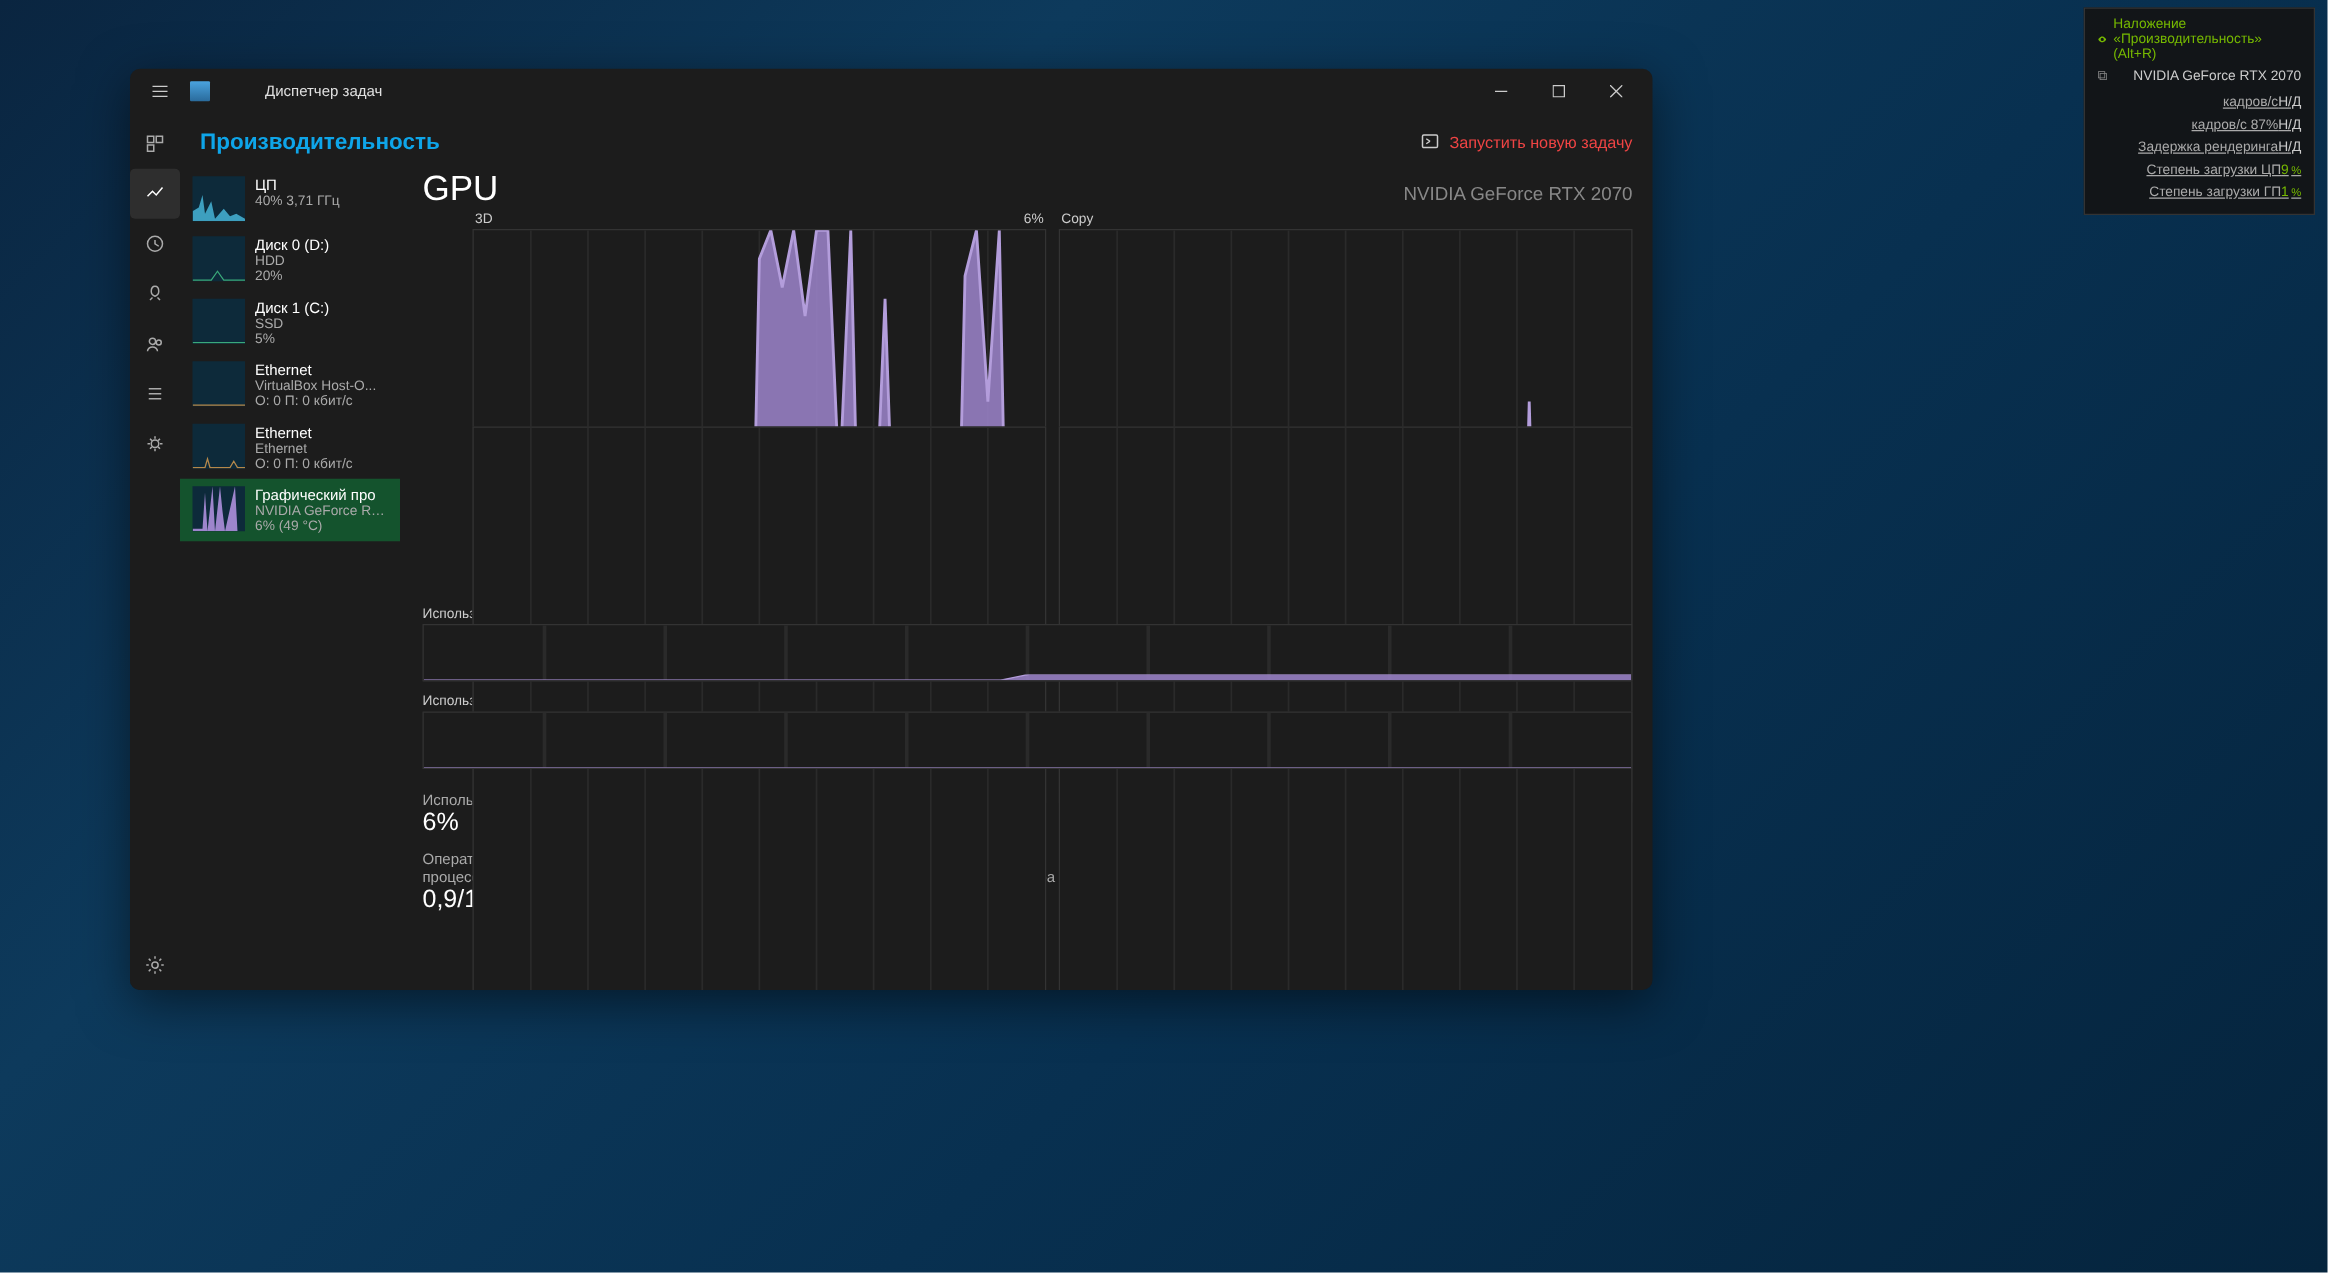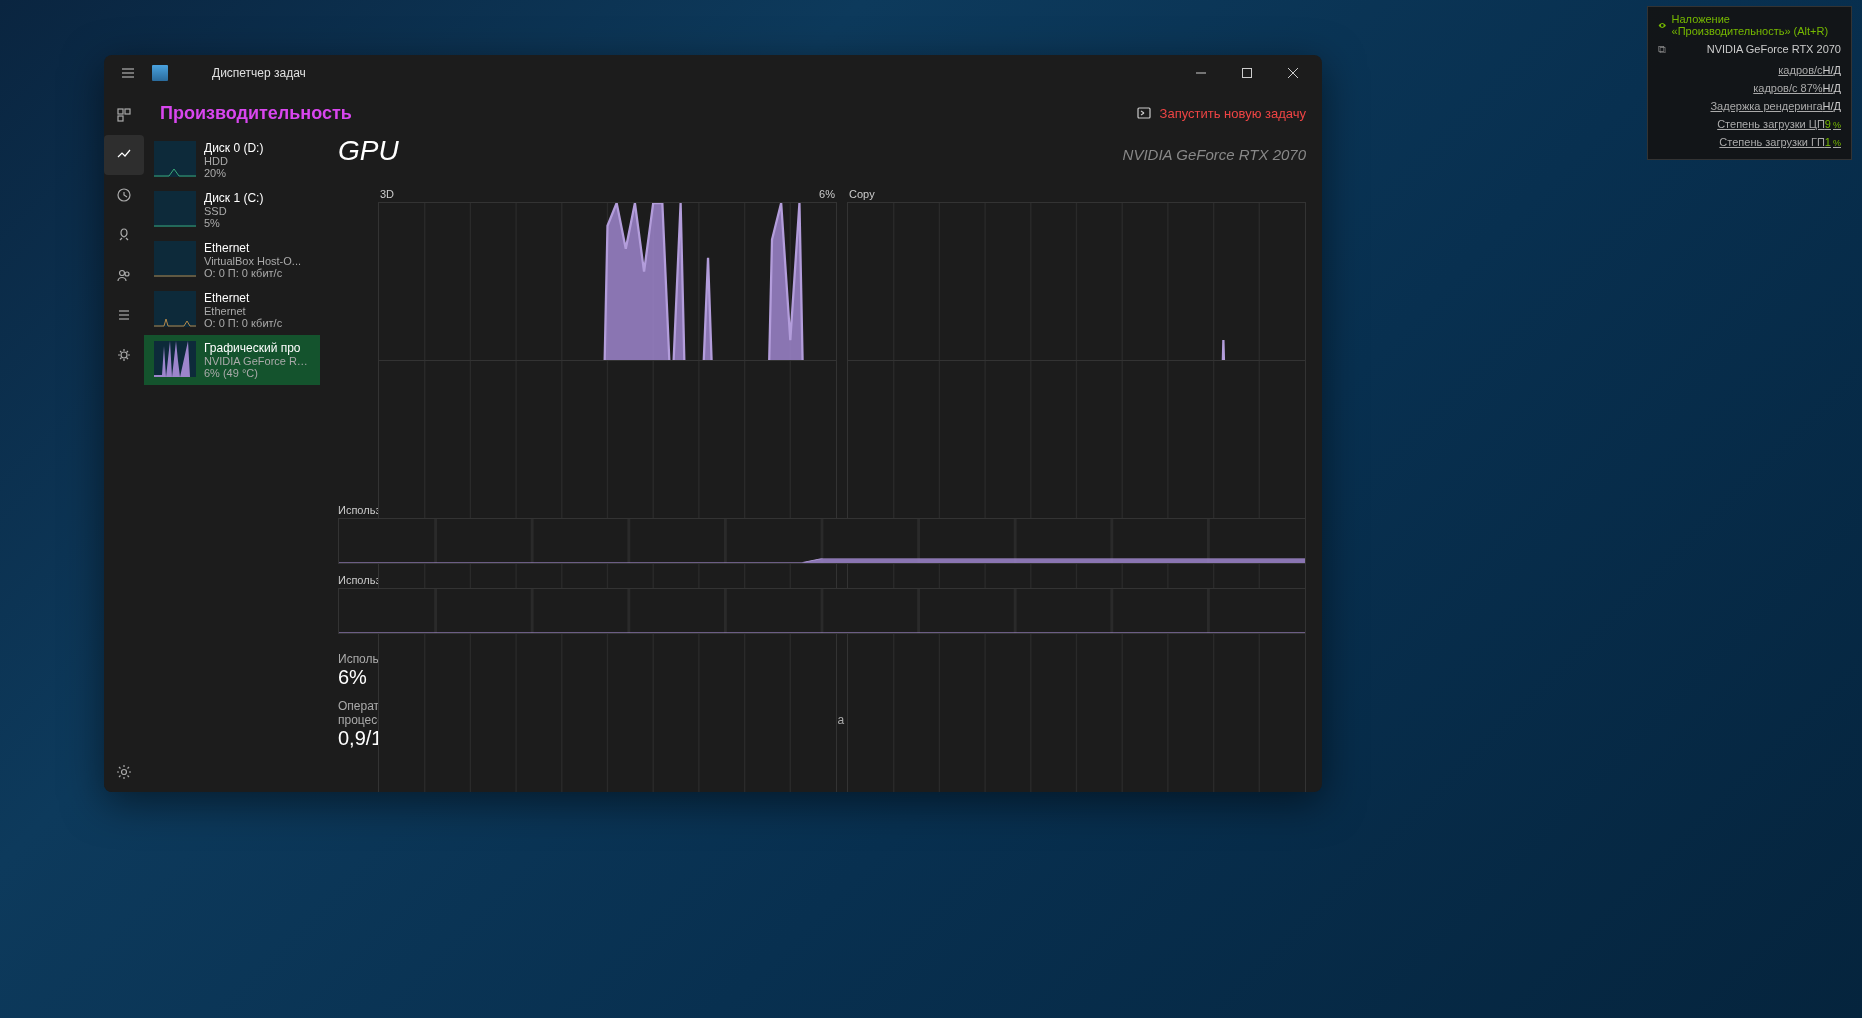--- a/index.html
+++ b/index.html
@@ -4,21 +4,21 @@
 <style>
   * { box-sizing: border-box; margin: 0; padding: 0; }
   body {
     font-family: "Segoe UI", Arial, sans-serif;
     background: linear-gradient(135deg, #0a2540 0%, #0d3a5c 30%, #083050 60%, #05243d 100%);
     width: 1862px; height: 1018px; overflow: hidden; position: relative;
     color: #e8e8e8; font-size: 13px;
   }
   
   .nv-overlay {
-    position: absolute; top: 6px; right: 10px; width: 205px;
+    position: absolute; top: 6px; right: 10px; width: 185px;
     background: rgba(20,20,20,0.92); border: 1px solid #333;
     font-size: 11px; padding: 6px 10px 8px 10px;
   }
   .nv-title { display: flex; align-items: center; gap: 5px; color: #76b900; margin-bottom: 6px;}
   .nv-title svg { width: 11px; height: 11px; }
   .nv-card { color: #ccc; text-align: right; margin-bottom: 6px; }
   .nv-pinicon { float: left; color: #888; }
   .nv-row { display: flex; justify-content: flex-end; color: #aaa; padding: 3px 0; text-decoration: underline;}
   .nv-val { color: #ccc; }
   .nv-green { color: #76b900; }
@@ -42,38 +42,38 @@
     width: 40px; background: #1c1c1c; display: flex; flex-direction: column; align-items: center;
     padding-top: 4px;
   }
   .rail-item { width: 40px; height: 40px; display:flex; align-items:center; justify-content:center; color:#aaa; cursor:pointer; border-radius: 4px;}
   .rail-item.active { background: #2e2e2e; color: #fff;}
   .rail-spacer { flex: 1; }
   .content-col { flex: 1; display: flex; flex-direction: column; min-width: 0;}
   .subheader {
     height: 44px; display: flex; align-items: center; padding: 0 16px;
   }
-  .subheader-title { font-size: 18px; font-weight: 600; flex: 1; color: #d946ef;}
+  .subheader-title { font-size: 18px; font-weight: 600; flex: 1; color: #0ea5e9;}
   .run-task { display: flex; align-items: center; gap: 8px; color: #ef4444; cursor: pointer; font-size: 13px; text-align: right;}
   .content-row { flex: 1; display: flex; min-height: 0;}
   .sidebar {
     width: 176px; overflow-y: auto; padding: 0 0 4px 0;
   }
   .side-item {
     display: flex; gap: 8px; padding: 6px 8px 6px 10px; cursor: pointer;
   }
   .side-item.active { background: #14532d; }
   .thumb { width: 42px; height: 36px; background: #0d2a3a; position: relative; overflow: hidden; flex-shrink: 0;}
   .thumb svg { width: 100%; height: 100%; display:block;}
   .side-text { min-width: 0; }
   .side-title { font-size: 12px; color: #fff; white-space: nowrap; overflow: hidden; text-overflow: ellipsis;}
   .side-sub { font-size: 11px; color: #aaa; white-space: nowrap; overflow: hidden; text-overflow: ellipsis;}
   
   .main { flex: 1; padding: 0 16px 12px 18px; overflow-y: auto; min-width: 0;}
-  .gpu-head { display: flex; align-items: baseline; margin-bottom: 21px; font-style: italic;}
+  .gpu-head { display: flex; align-items: baseline; margin-bottom: 2px;}
   .gpu-head h1 { font-size: 28px; font-weight: 400; color: #fff;}
   .gpu-model { margin-left: auto; color: #888; font-size: 15px;}
   .quad-grid { display: grid; grid-template-columns: 1fr 1fr; grid-template-rows: 148px 148px; gap: 10px; margin-left: 40px;}
   .chart {
     border: 1px solid #333; position: relative; background: #1c1c1c;
   }
   .chart-head { display: flex; justify-content: space-between; font-size: 11px; color: #ccc; padding: 0 2px; margin-bottom: 2px;}
   .chart-wrap { display: flex; flex-direction: column; }
   .chart-svg { width: 100%; height: 100%; display:block;}
   .mem-section { margin-top: 10px; }
@@ -223,20 +223,31 @@
               <line x1="8" y1="8" x2="5" y2="10"></line>
             </svg>
           <span>Запустить новую задачу</span>
         </div>
       </div>
       <div class="content-row">
         <div class="sidebar" id="sidebar">
             <div class="side-item">
               <div class="thumb">
                 <svg viewBox="0 0 42 36" preserveAspectRatio="none">
+                  <polygon fill="#3d9fbf" points="0,36 0,28 5,25 8,15 10,30 15,20 18,34 25,26 30,32 35,30 42,34 42,36"></polygon>
+                </svg>
+              </div>
+              <div class="side-text">
+                <div class="side-title">ЦП</div>
+                <div class="side-sub">40%  3,71 ГГц</div>
+              </div>
+            </div>
+            <div class="side-item">
+              <div class="thumb">
+                <svg viewBox="0 0 42 36" preserveAspectRatio="none">
                   <polyline fill="none" stroke="#3aa97a" points="0,35 15,35 20,28 25,35 42,35"></polyline>
                 </svg>
               </div>
               <div class="side-text">
                 <div class="side-title">Диск 0 (D:)</div>
                 <div class="side-sub">HDD</div>
                 <div class="side-sub">20%</div>
               </div>
             </div>
             <div class="side-item">

